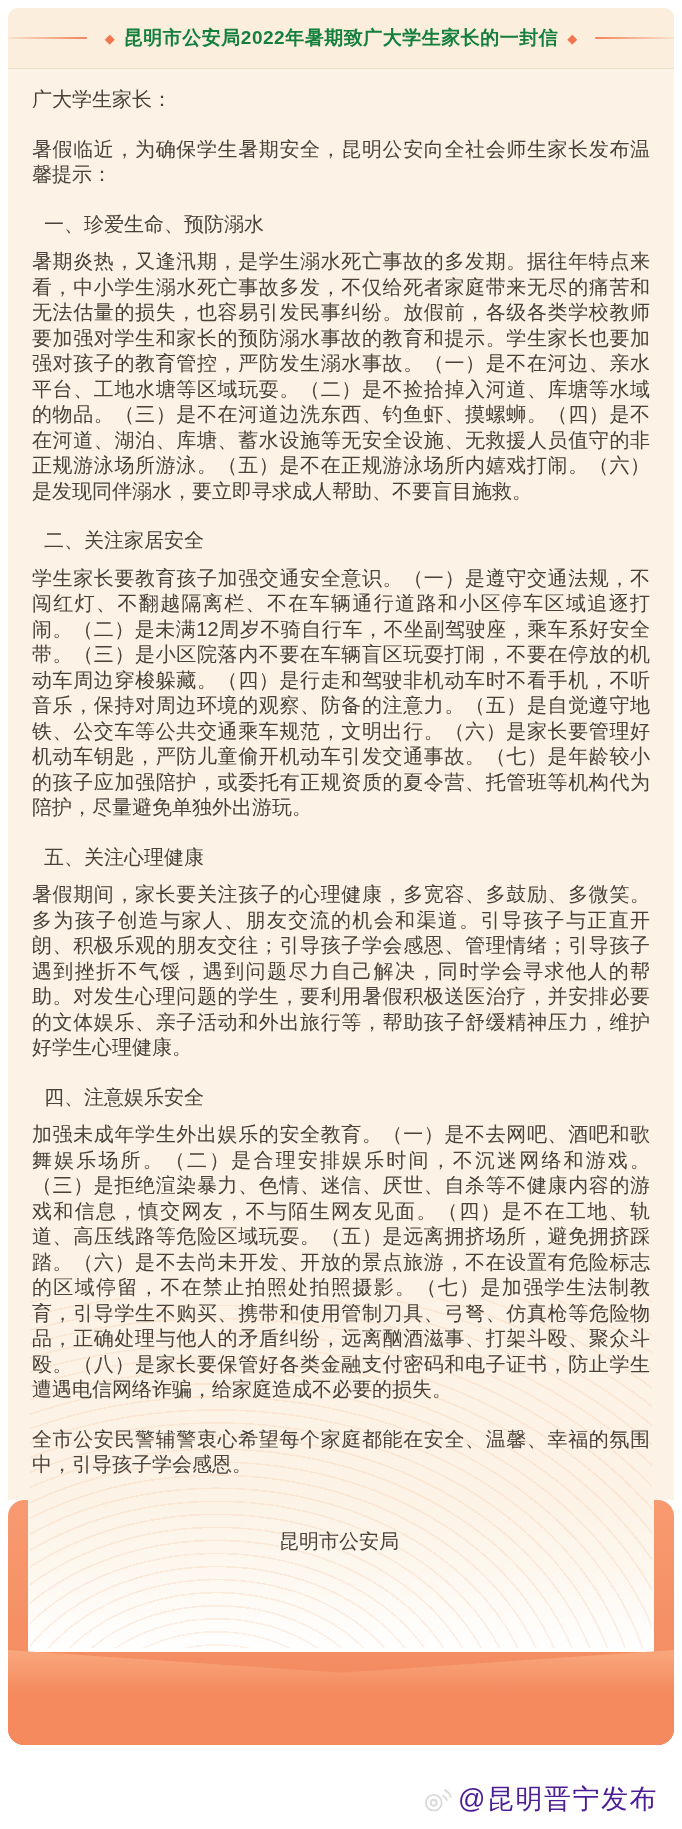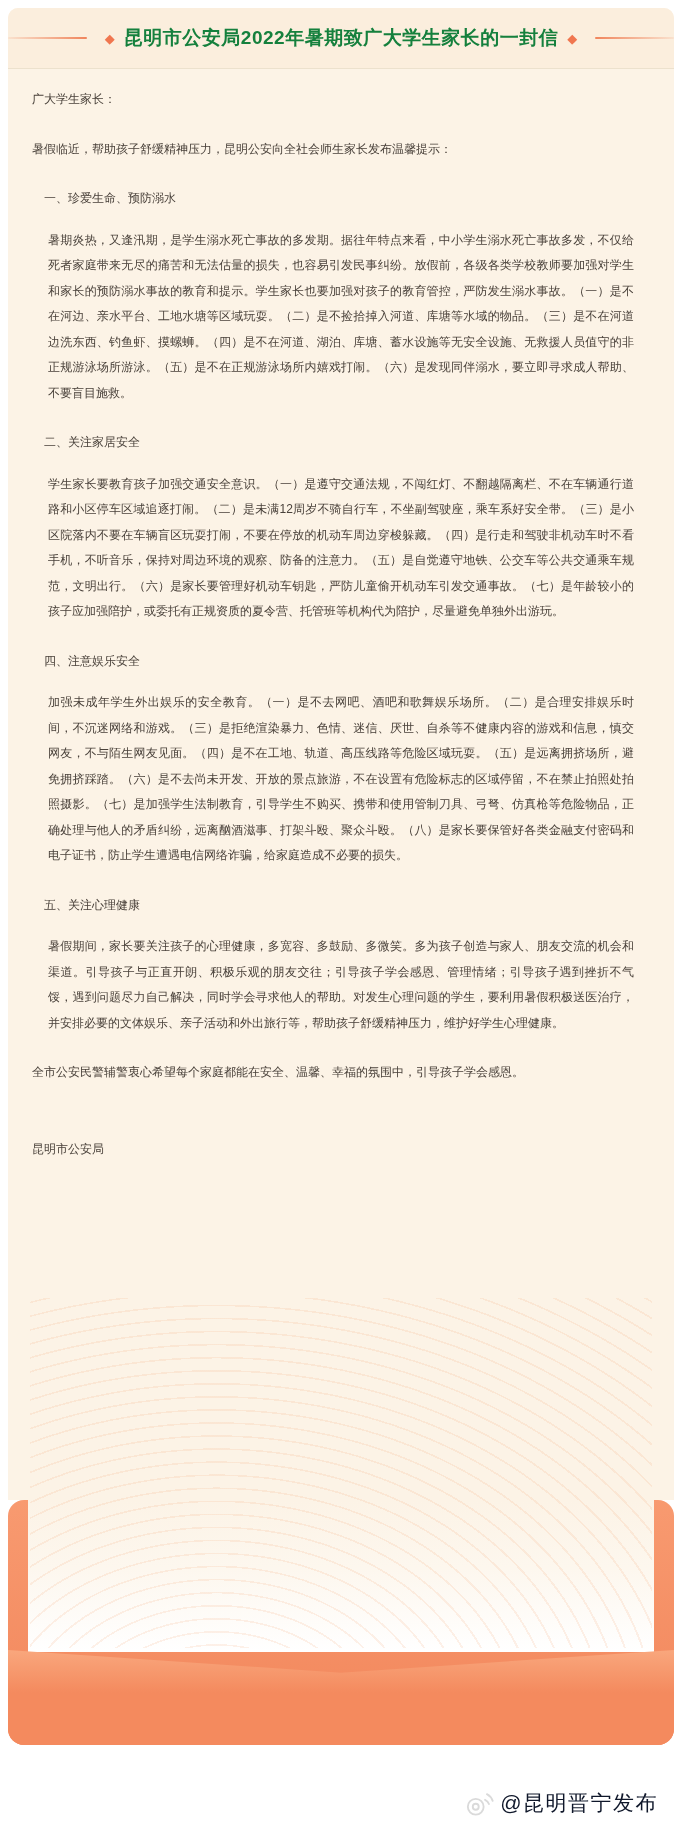--- a/index.html
+++ b/index.html
@@ -52,36 +52,36 @@
     position:absolute;left:22px;right:22px;top:1290px;height:350px;z-index:3;
     background:repeating-radial-gradient(ellipse 560px 430px at 30% 125%,
       rgba(243,158,106,0) 0 15px, rgba(243,158,106,0.15) 15px 17px);
     pointer-events:none;
   }
 
   
   .content{
     position:absolute;top:61px;left:0;right:0;z-index:4;
     padding:18px 24px 0 24px;
-    color:#49413a;font-size:12px;line-height:25.5px;
+    color:#49413a;font-size:20px;line-height:25.5px;
     text-align:justify;
   }
   .content p{margin:0 0 24px 0;}
   .section{margin:0 0 24px 0;}
   .section-heading{margin:12px;}
-  .section-body{margin:16px;}
+  .section-body{margin:0;}
   .closing-service{margin:0;}
-  .signoff{margin-top:50px;text-align:left;padding-right:4px;}
+  .signoff{margin-top:50px;text-align:center;padding-right:4px;}
   .signoff div{line-height:26px;}
 
   
   .watermark{
     position:absolute;right:24px;bottom:12px;z-index:5;
     display:flex;align-items:center;gap:6px;
-    color:#0f172a;font-size:21px;letter-spacing:1.5px;
+    color:#4c1d95;font-size:27px;letter-spacing:1.5px;
   }
   .weibo-icon{display:inline-block;line-height:0;}
 </style>
 </head>
 <body>
 
 <div class="card">
 
   <div class="paper-top"></div>
 
@@ -95,43 +95,43 @@
   <div class="header">
     <span class="banner-line left"></span>
     <span class="banner-diamond">◆</span>
     <span class="banner-title">昆明市公安局2022年暑期致广大学生家长的一封信</span>
     <span class="banner-diamond">◆</span>
     <span class="banner-line right"></span>
   </div>
 
   <div class="content">
     <p>广大学生家长：</p>
-    <p>暑假临近，帮助孩子舒缓精神压力，昆明公安向全社会师生家长发布温馨提示：</p>
+    <p>暑假临近，为确保学生暑期安全，昆明公安向全社会师生家长发布温馨提示：</p>
 
     <div class="section">
       <div class="section-heading">一、珍爱生命、预防溺水</div>
       <div class="section-body">暑期炎热，又逢汛期，是学生溺水死亡事故的多发期。据往年特点来看，中小学生溺水死亡事故多发，不仅给死者家庭带来无尽的痛苦和无法估量的损失，也容易引发民事纠纷。放假前，各级各类学校教师要加强对学生和家长的预防溺水事故的教育和提示。学生家长也要加强对孩子的教育管控，严防发生溺水事故。（一）是不在河边、亲水平台、工地水塘等区域玩耍。（二）是不捡拾掉入河道、库塘等水域的物品。（三）是不在河道边洗东西、钓鱼虾、摸螺蛳。（四）是不在河道、湖泊、库塘、蓄水设施等无安全设施、无救援人员值守的非正规游泳场所游泳。（五）是不在正规游泳场所内嬉戏打闹。（六）是发现同伴溺水，要立即寻求成人帮助、不要盲目施救。</div>
     </div>
 
     <div class="section">
       <div class="section-heading">二、关注家居安全</div>
       <div class="section-body">学生家长要教育孩子加强交通安全意识。（一）是遵守交通法规，不闯红灯、不翻越隔离栏、不在车辆通行道路和小区停车区域追逐打闹。（二）是未满12周岁不骑自行车，不坐副驾驶座，乘车系好安全带。（三）是小区院落内不要在车辆盲区玩耍打闹，不要在停放的机动车周边穿梭躲藏。（四）是行走和驾驶非机动车时不看手机，不听音乐，保持对周边环境的观察、防备的注意力。（五）是自觉遵守地铁、公交车等公共交通乘车规范，文明出行。（六）是家长要管理好机动车钥匙，严防儿童偷开机动车引发交通事故。（七）是年龄较小的孩子应加强陪护，或委托有正规资质的夏令营、托管班等机构代为陪护，尽量避免单独外出游玩。</div>
     </div>
 
     <div class="section">
     </div>
 
     <div class="section">
-      <div class="section-heading">四、注意娱乐安全</div>
-      <div class="section-body">加强未成年学生外出娱乐的安全教育。（一）是不去网吧、酒吧和歌舞娱乐场所。（二）是合理安排娱乐时间，不沉迷网络和游戏。（三）是拒绝渲染暴力、色情、迷信、厌世、自杀等不健康内容的游戏和信息，慎交网友，不与陌生网友见面。（四）是不在工地、轨道、高压线路等危险区域玩耍。（五）是远离拥挤场所，避免拥挤踩踏。（六）是不去尚未开发、开放的景点旅游，不在设置有危险标志的区域停留，不在禁止拍照处拍照摄影。（七）是加强学生法制教育，引导学生不购买、携带和使用管制刀具、弓弩、仿真枪等危险物品，正确处理与他人的矛盾纠纷，远离酗酒滋事、打架斗殴、聚众斗殴。（八）是家长要保管好各类金融支付密码和电子证书，防止学生遭遇电信网络诈骗，给家庭造成不必要的损失。</div>
+      <div class="section-heading">五、关注心理健康</div>
+      <div class="section-body">暑假期间，家长要关注孩子的心理健康，多宽容、多鼓励、多微笑。多为孩子创造与家人、朋友交流的机会和渠道。引导孩子与正直开朗、积极乐观的朋友交往；引导孩子学会感恩、管理情绪；引导孩子遇到挫折不气馁，遇到问题尽力自己解决，同时学会寻求他人的帮助。对发生心理问题的学生，要利用暑假积极送医治疗，并安排必要的文体娱乐、亲子活动和外出旅行等，帮助孩子舒缓精神压力，维护好学生心理健康。</div>
     </div>
 
     <div class="section">
-      <div class="section-heading">五、关注心理健康</div>
-      <div class="section-body">暑假期间，家长要关注孩子的心理健康，多宽容、多鼓励、多微笑。多为孩子创造与家人、朋友交流的机会和渠道。引导孩子与正直开朗、积极乐观的朋友交往；引导孩子学会感恩、管理情绪；引导孩子遇到挫折不气馁，遇到问题尽力自己解决，同时学会寻求他人的帮助。对发生心理问题的学生，要利用暑假积极送医治疗，并安排必要的文体娱乐、亲子活动和外出旅行等，帮助孩子舒缓精神压力，维护好学生心理健康。</div>
+      <div class="section-heading">四、注意娱乐安全</div>
+      <div class="section-body">加强未成年学生外出娱乐的安全教育。（一）是不去网吧、酒吧和歌舞娱乐场所。（二）是合理安排娱乐时间，不沉迷网络和游戏。（三）是拒绝渲染暴力、色情、迷信、厌世、自杀等不健康内容的游戏和信息，慎交网友，不与陌生网友见面。（四）是不在工地、轨道、高压线路等危险区域玩耍。（五）是远离拥挤场所，避免拥挤踩踏。（六）是不去尚未开发、开放的景点旅游，不在设置有危险标志的区域停留，不在禁止拍照处拍照摄影。（七）是加强学生法制教育，引导学生不购买、携带和使用管制刀具、弓弩、仿真枪等危险物品，正确处理与他人的矛盾纠纷，远离酗酒滋事、打架斗殴、聚众斗殴。（八）是家长要保管好各类金融支付密码和电子证书，防止学生遭遇电信网络诈骗，给家庭造成不必要的损失。</div>
     </div>
 
     <p>全市公安民警辅警衷心希望每个家庭都能在安全、温馨、幸福的氛围中，引导孩子学会感恩。</p>
 
     <div class="signoff">
       <div>昆明市公安局</div>
     </div>
   </div>
 
 </div>

